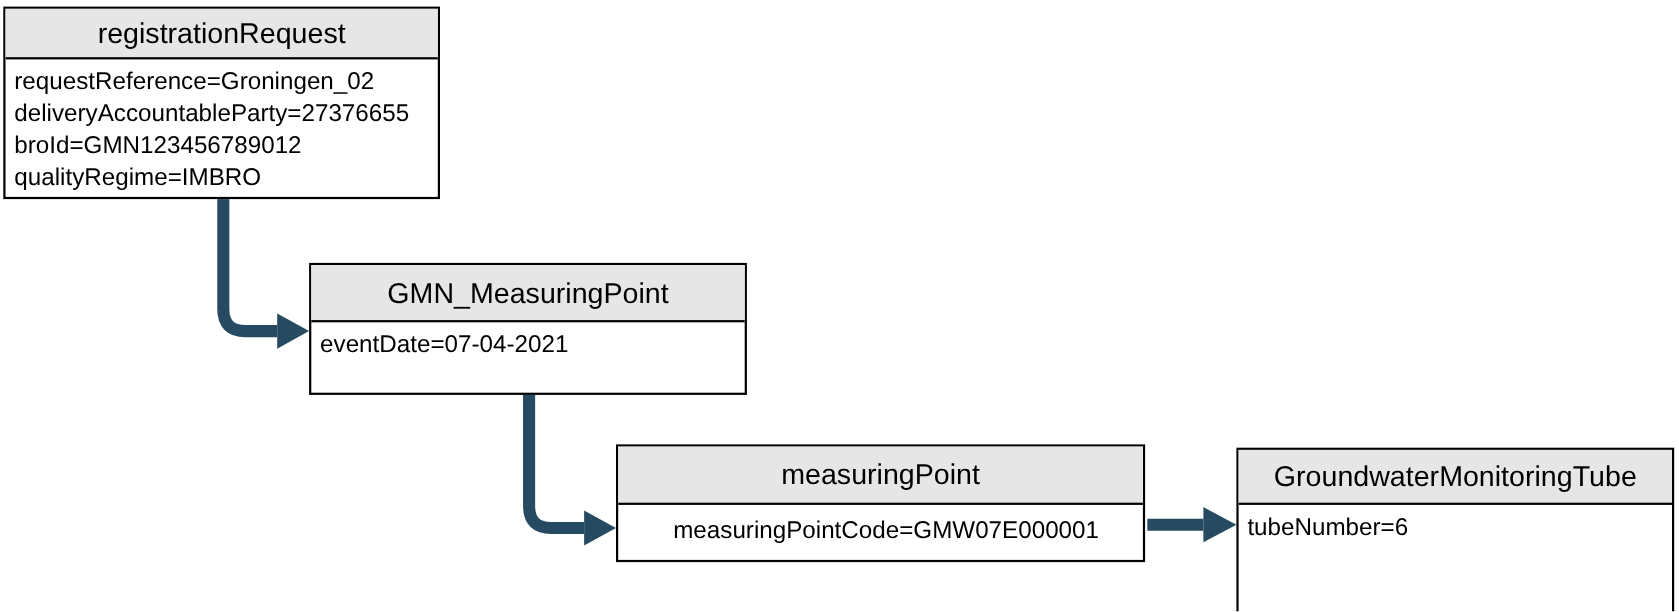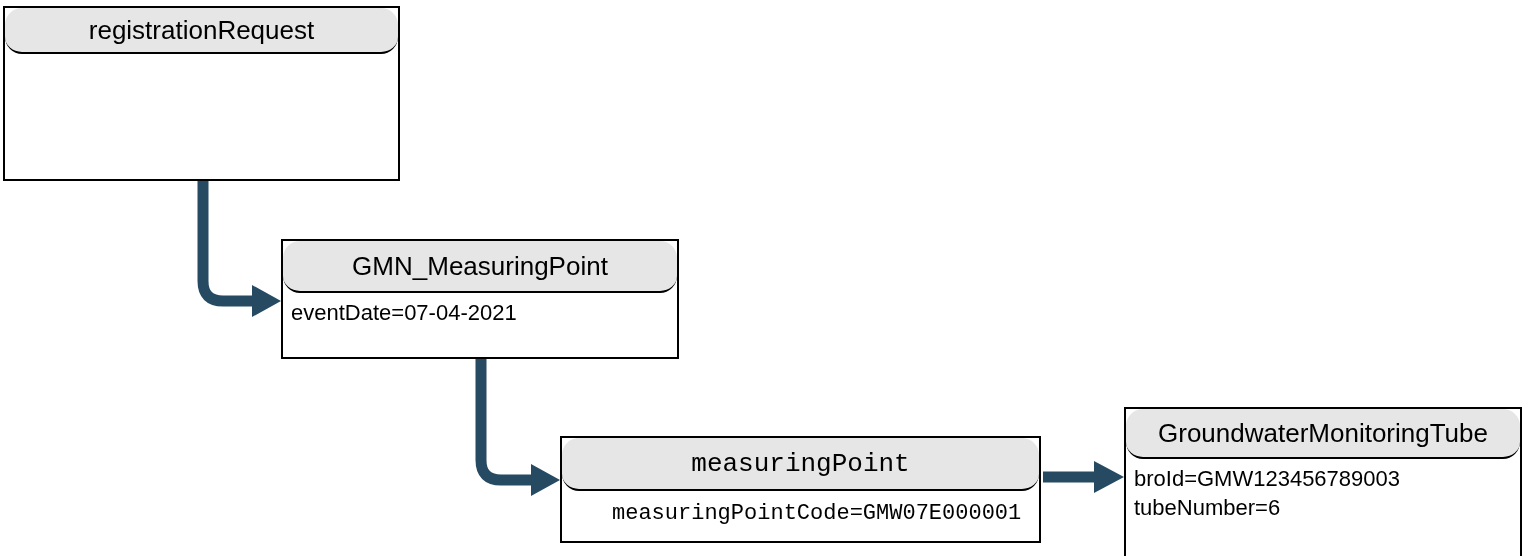--- a/index.html
+++ b/index.html
@@ -45,37 +45,36 @@
   }
   .node-header {
     display: flex;
     align-items: center;
     justify-content: center;
     background: var(--color-header-fill);
     border-bottom: 2px solid var(--color-border);
     font-size: 26px;
     white-space: nowrap;
     overflow: hidden;
-    border-radius: 17px;
   }
   .node-body {
     padding: 5px 8px 0 8px;
     overflow: hidden;
   }
   .attr {
     font-size: 22px;
     line-height: 29px;
     white-space: nowrap;
   }
   
   #node-0 { left: 3px;    top: 6px;   width: 397px; height: 175px; }
   #node-0 .node-header { height: 46px; }
   #node-1 { left: 281px;  top: 239px; width: 398px; height: 120px; }
   #node-1 .node-header { height: 52px; }
-  #node-2 { left: 560px;  top: 436px; width: 481px; height: 107px; font-family: Liberation Mono, monospace; }
+  #node-2 { left: 560px;  top: 404px; width: 481px; height: 107px; }
   #node-2 .node-header { height: 53px; }
   #node-2 .node-body { padding-top: 8px; margin-left: 42px; }
   #node-3 { left: 1124px; top: 407px; width: 398px; height: 171px; }
   #node-3 .node-header { height: 50px; }
 </style>
 </head>
 <body>
 
 <div class="canvas">
 
@@ -89,37 +88,42 @@
       <polygon class="head" points="531,464 531,496 560,480"></polygon>
     </g>
     <g>
       <path class="shaft" d="M1043,477 H1094"></path>
       <polygon class="head" points="1094,461 1094,493 1124,477"></polygon>
     </g>
   </svg>
 
   <div class="node" id="node-0">
     <div class="node-header">registrationRequest</div>
+    <div class="node-body">
+      <div class="attr">requestReference=Groningen_02</div>
+      <div class="attr">deliveryAccountableParty=27376655</div>
+      <div class="attr">broId=GMN123456789012</div>
+      <div class="attr">qualityRegime=IMBRO</div>
+    </div>
   </div>
 
   <div class="node" id="node-1">
     <div class="node-header">GMN_MeasuringPoint</div>
     <div class="node-body">
       <div class="attr">eventDate=07-04-2021</div>
     </div>
   </div>
 
   <div class="node" id="node-2">
     <div class="node-header">measuringPoint</div>
     <div class="node-body">
       <div class="attr">measuringPointCode=GMW07E000001</div>
     </div>
   </div>
 
   <div class="node" id="node-3">
     <div class="node-header">GroundwaterMonitoringTube</div>
     <div class="node-body">
-      <div class="attr">broId=GMW123456789003</div>
       <div class="attr">tubeNumber=6</div>
     </div>
   </div>
 
 </div>
 
 </body></html>

